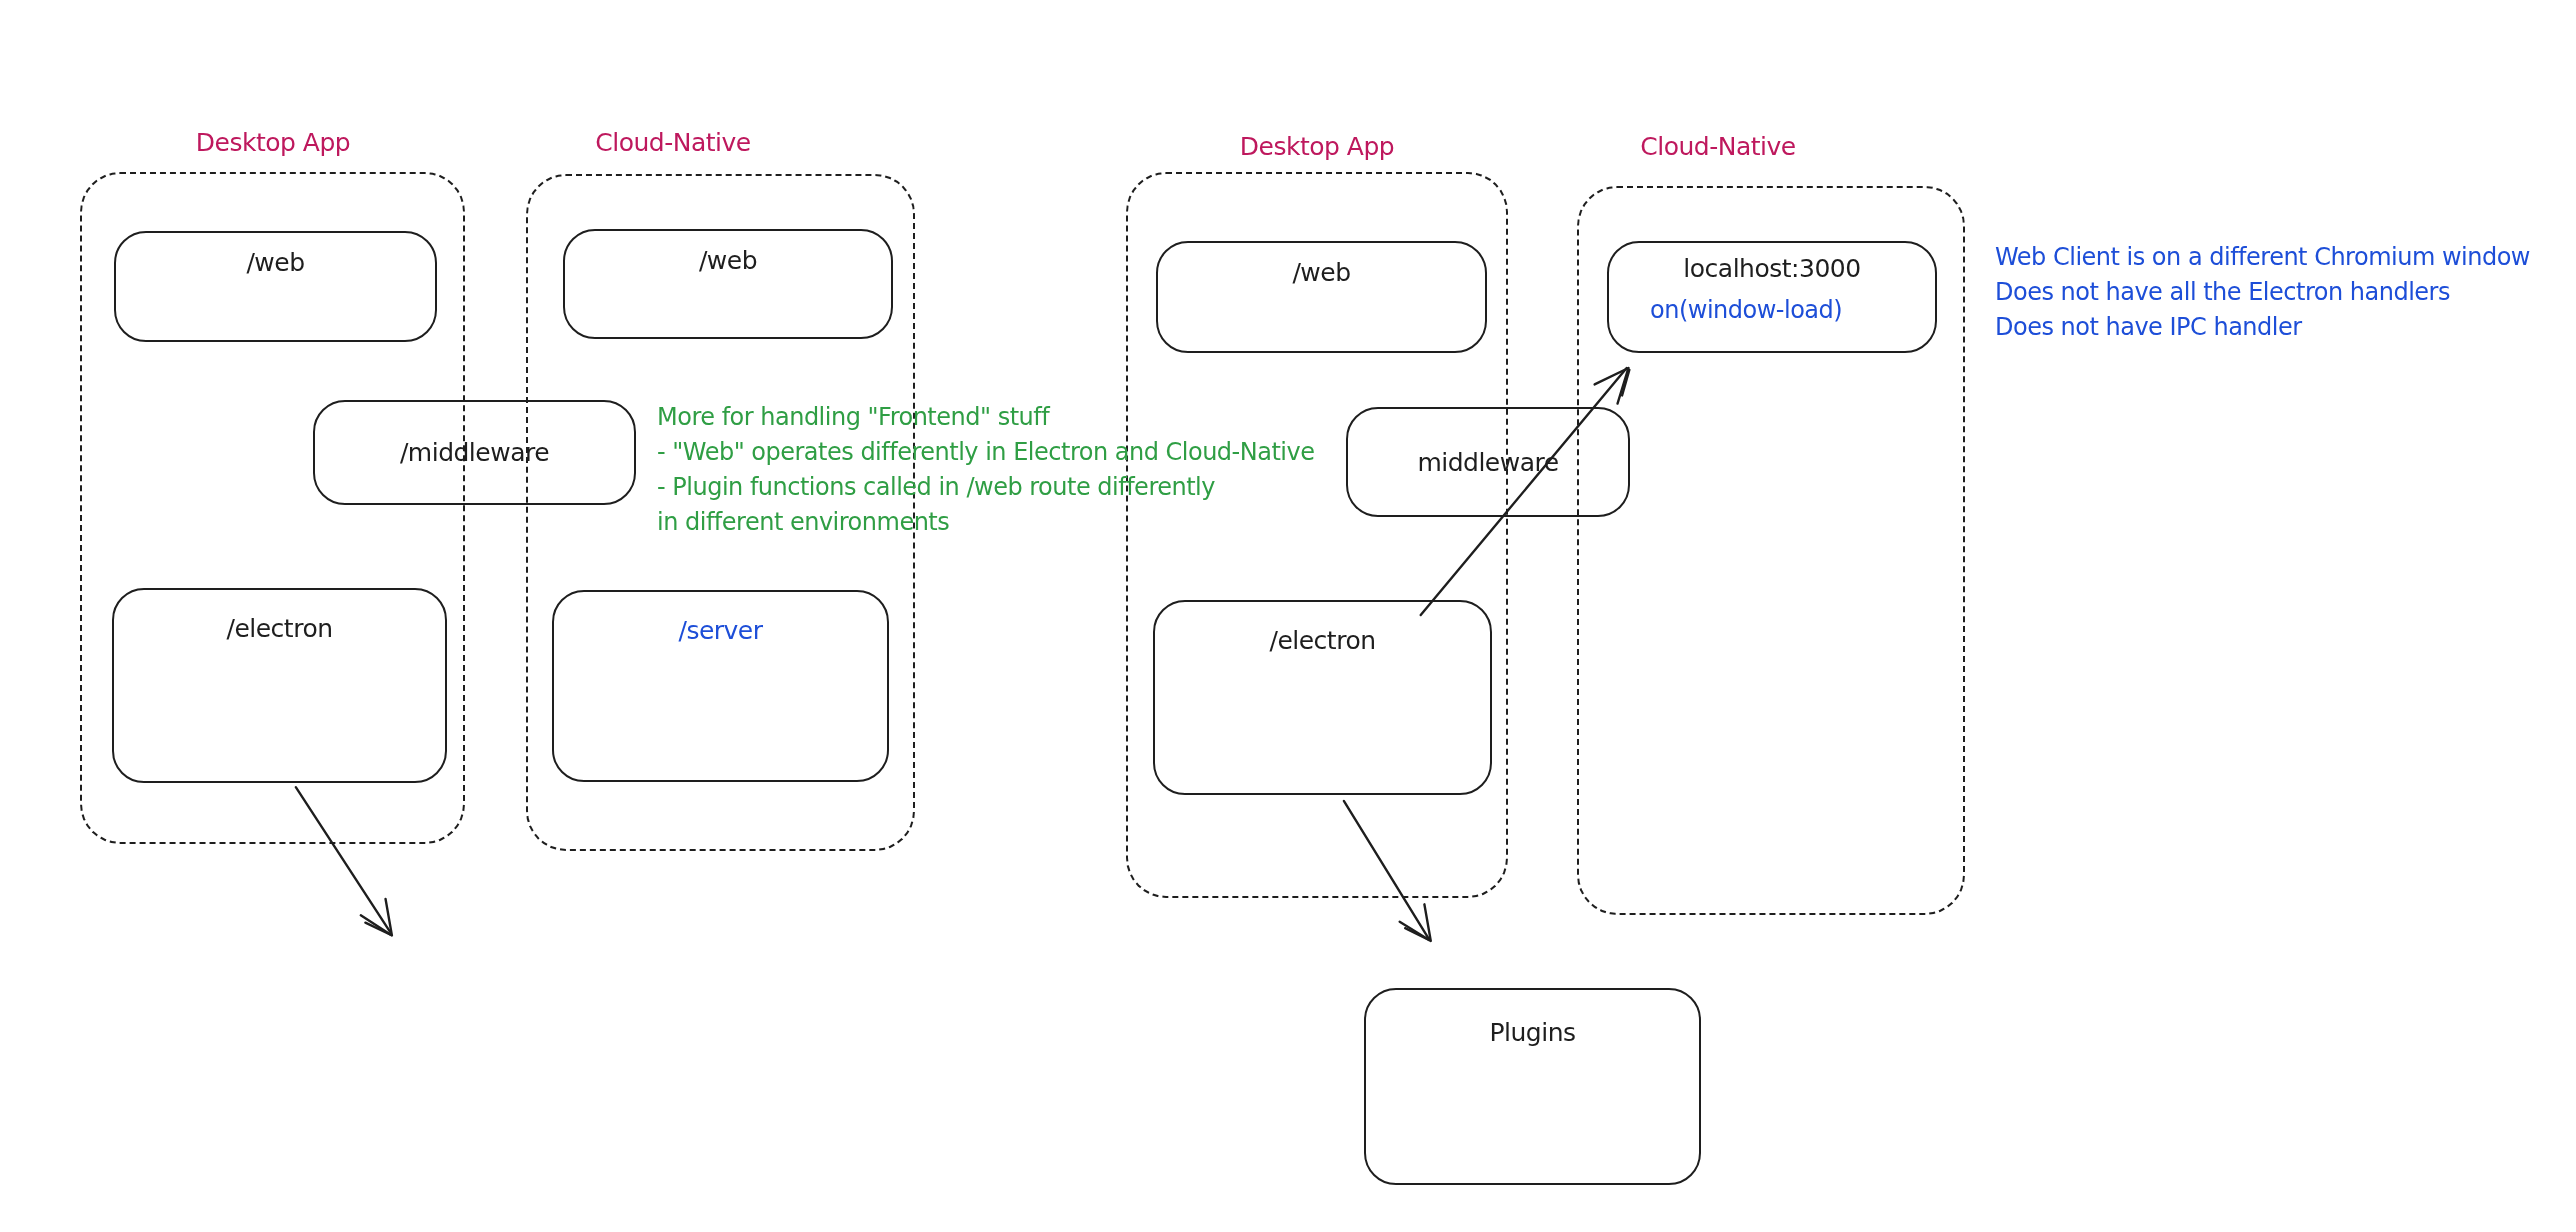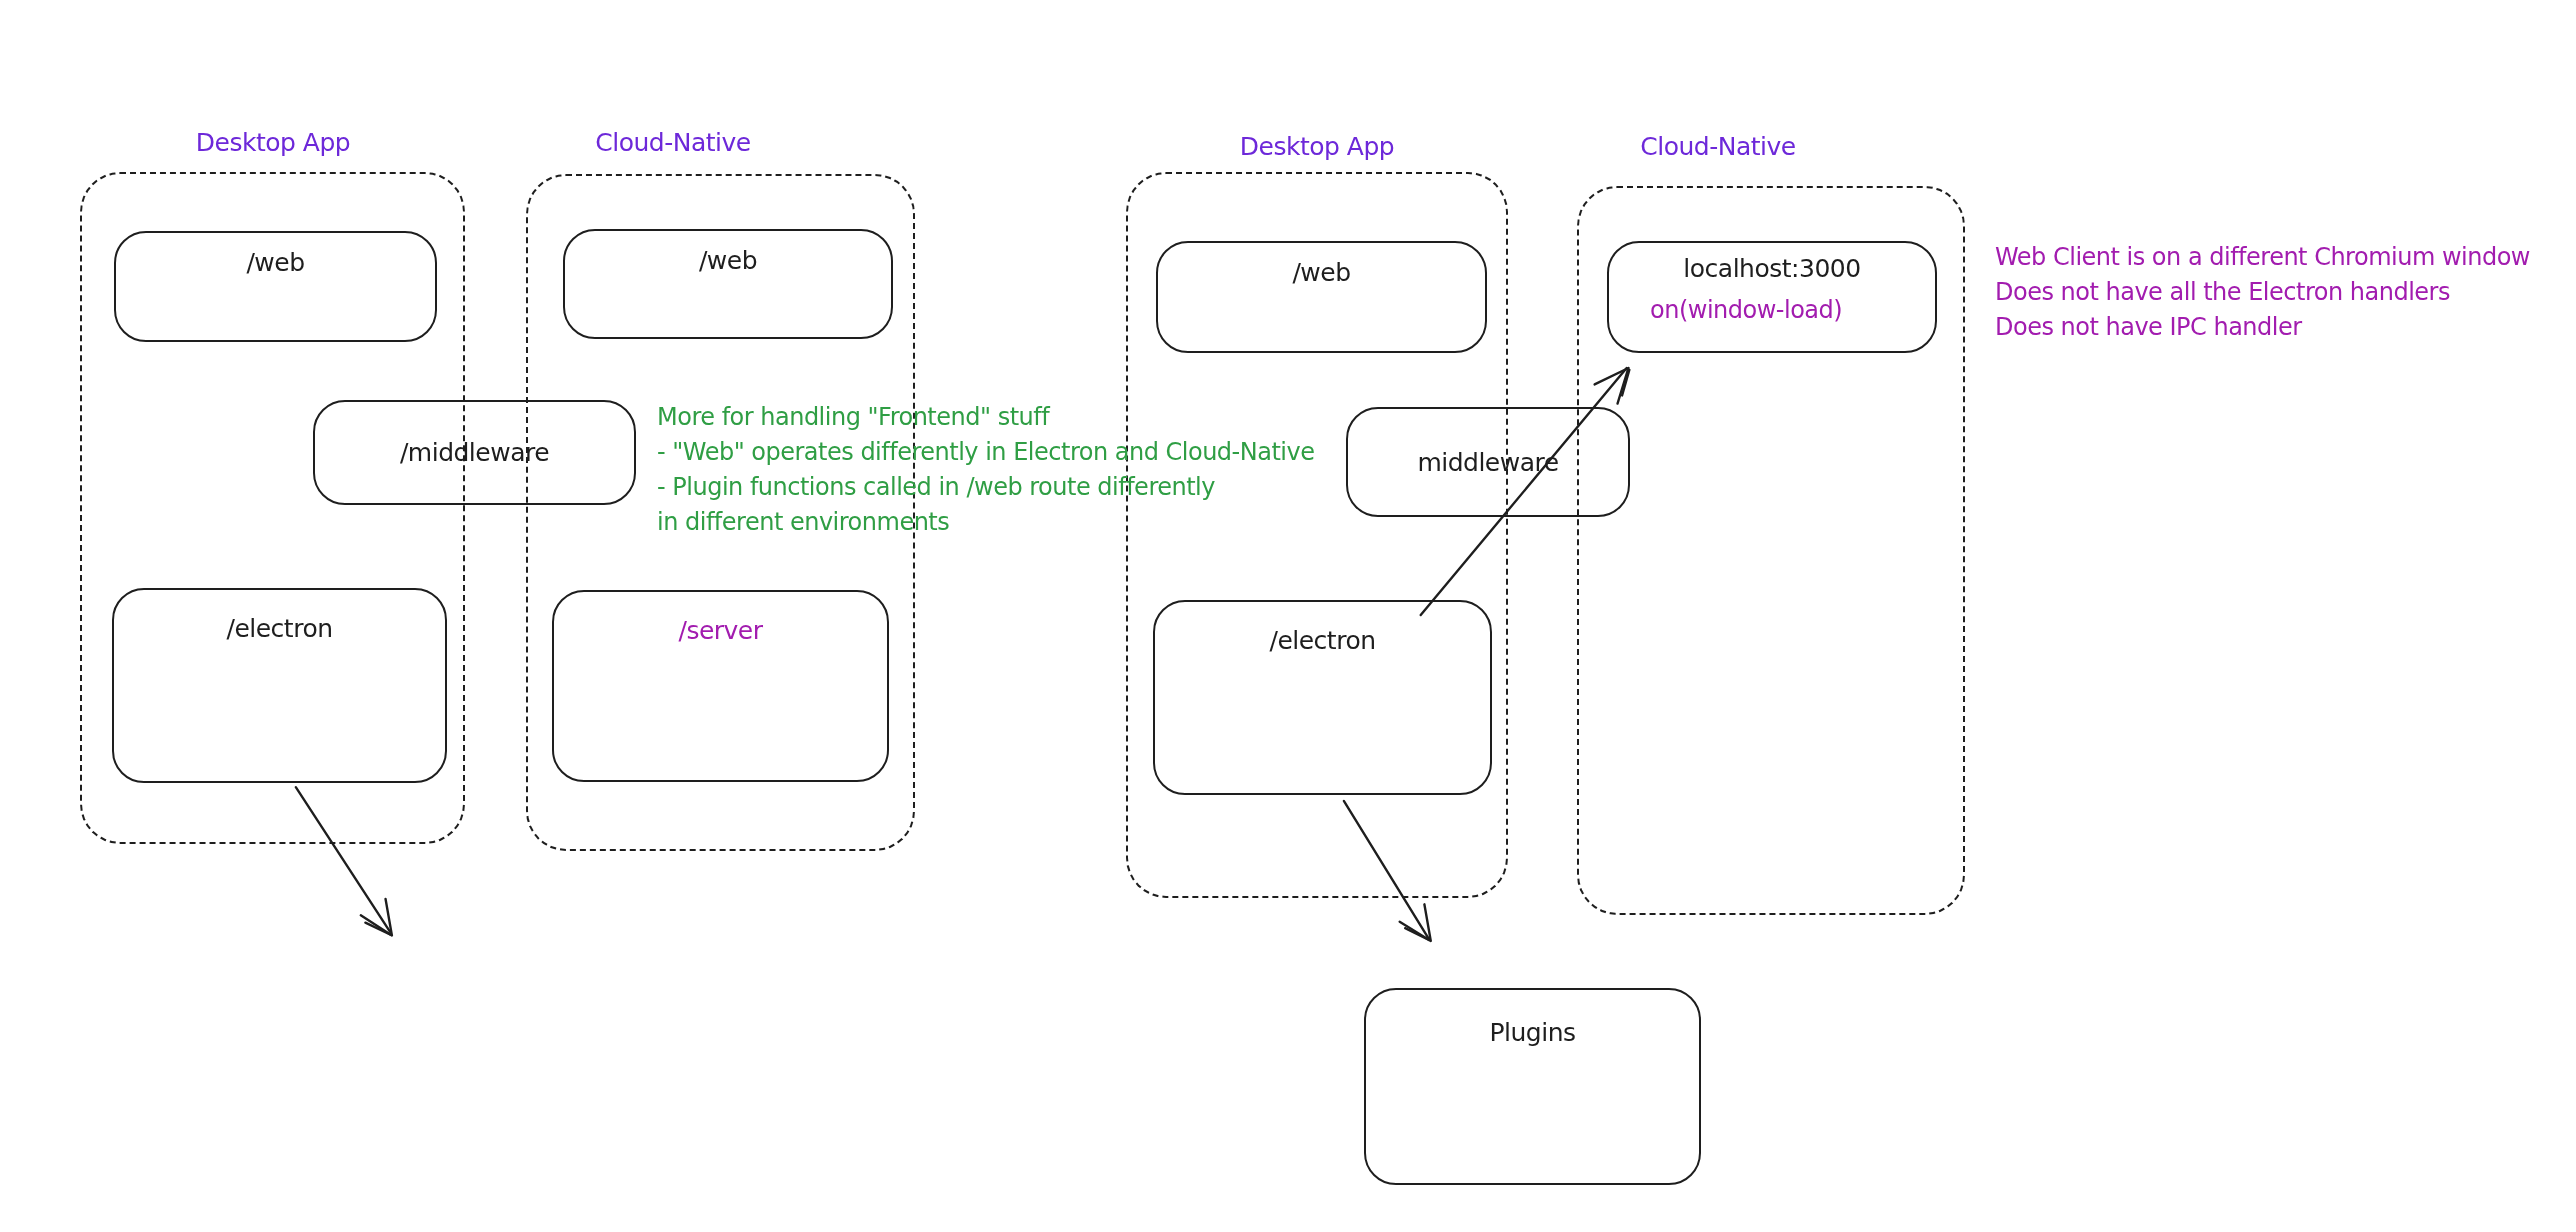--- a/index.html
+++ b/index.html
@@ -12,21 +12,21 @@
     font-family: "DejaVu Sans", "Liberation Sans", sans-serif;
     color: #1e1e1e;
     overflow: hidden;
   }
   .glabel {
     position: absolute;
     width: 330px;
     text-align: center;
     font-size: 25px;
     letter-spacing: -0.5px;
-    color: #6d28d9;
+    color: #be185d;
     white-space: nowrap;
   }
   .cont {
     position: absolute;
     border: 2.4px dashed #1e1e1e;
     border-radius: 40px;
     background: transparent;
   }
   .node {
     position: absolute;
@@ -40,21 +40,21 @@
     text-align: center;
     font-size: 25px;
     letter-spacing: -0.5px;
     white-space: nowrap;
   }
   .nlabel.off16 { top: 14.6px; }
   .nlabel.off26 { top: 24px; }
   .nlabel.off30 { top: 27.5px; }
   .node.vcenter { display: flex; align-items: center; justify-content: center; }
   .node.vcenter .nlabel { position: static; }
-  .red-text { color: #a21caf; }
+  .red-text { color: #1d4ed8; }
   .green-text { color: #2f9e44; }
   .note {
     position: absolute;
     font-size: 24px;
     line-height: 35px;
     letter-spacing: -0.5px;
     white-space: nowrap;
   }
   .note span { display: block; }
   .lh-anno {

